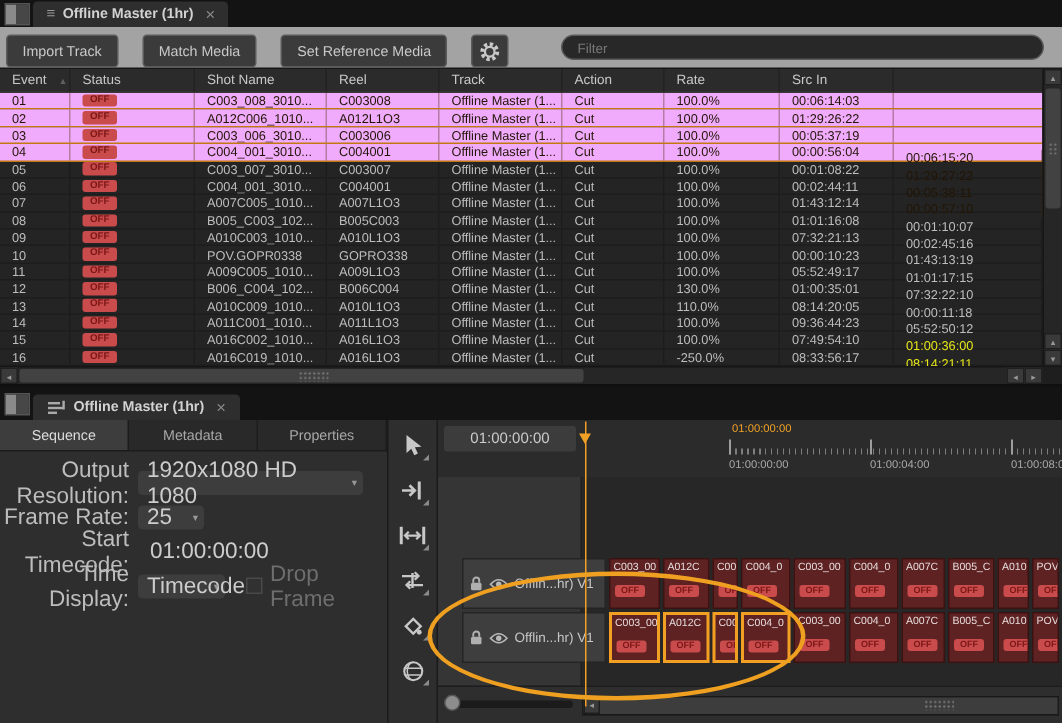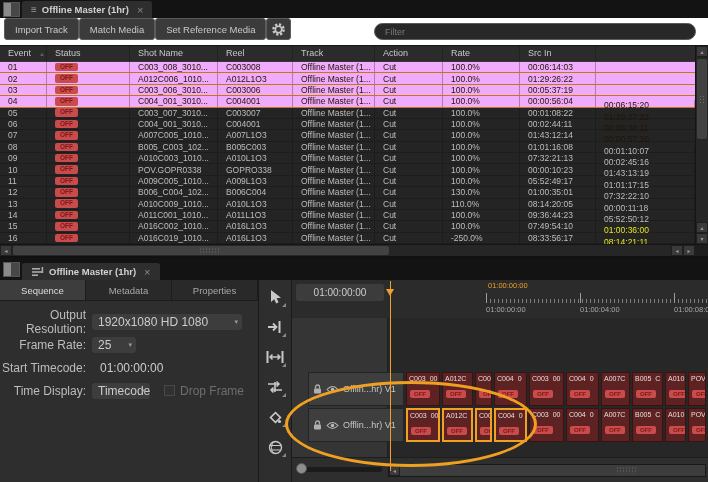--- a/index.html
+++ b/index.html
@@ -12,22 +12,22 @@
   .tabbar.top{top:0;height:18px;}
   .tabbar.bottom{top:258px;height:22px;}
   .panel-toggle{position:absolute;left:3px;top:2px;width:15px;height:13px;border:1px solid #555;
     background:linear-gradient(90deg,#8a8a8a 0 7px,#474747 7px);}
   .tab{position:absolute;left:22px;bottom:0;height:17px;background:#2e2e2e;border-radius:3px 3px 0 0;
     display:flex;align-items:center;gap:5px;padding:0 9px;font-size:9.5px;color:#d2d2d2;font-weight:bold;}
   .tab .menu-glyph{color:#9a9a9a;font-size:10px;font-weight:normal;}
   .tab .close-glyph{color:#8a8a8a;font-size:11px;margin-left:3px;font-weight:normal;}
 
   
-  .toolbar{position:absolute;left:0;top:18px;width:708px;height:28px;background:#ffffff;
-    border-bottom:1px solid #161616;box-sizing:border-box;display:flex;align-items:flex-start;gap:0;padding-left:4px;}
+  .toolbar{position:absolute;left:0;top:18px;width:708px;height:28px;background:#a3a3a3;
+    border-bottom:1px solid #161616;box-sizing:border-box;display:flex;align-items:flex-end;gap:16px;padding-left:4px;}
   .tbtn{height:20px;background:#3b3b3b;border:1px solid #5b5b5b;border-radius:3px;color:#c9c9c9;
     font-size:9.5px;padding:0 10px;display:flex;align-items:center;}
   .tbtn.icon-only{padding:0 4px;}
   .filter{position:absolute;left:374px;top:5px;width:322px;height:17px;border-radius:9px;background:#282828;
     border:1px solid #5a5a5a;color:#bbb;font-size:9px;padding:0 10px;box-sizing:border-box;outline:none;}
   .filter::placeholder{color:#787878;}
 
   
   .thead{position:absolute;top:46px;left:0;width:695px;height:16px;background:#2b2b2b;display:flex;
     font-size:9px;color:#c8c8c8;border-bottom:1px solid #383838;box-sizing:border-box;}
@@ -65,21 +65,21 @@
 
   .splitter{position:absolute;top:256px;left:0;width:708px;height:2px;background:#101010;}
 
   
   .bottom-content{position:absolute;top:280px;left:0;width:708px;height:202px;display:flex;background:#2e2e2e;}
   .props{width:258px;flex:none;position:relative;}
   .ptabs{display:flex;height:20px;border-bottom:1px solid #1c1c1c;}
   .ptab{width:86px;box-sizing:border-box;background:#292929;border-right:1px solid #1c1c1c;color:#a8a8a8;
     font-size:9.5px;display:flex;align-items:center;justify-content:center;}
   .ptab.active{background:#3d3d3d;color:#ddd;}
-  .form{padding-top:12px;font-size:12px;color:#bdbdbd;}
+  .form{padding-top:12px;font-size:15px;color:#bdbdbd;}
   .frow{display:flex;align-items:center;height:17px;margin-bottom:6px;}
   .flabel{width:86px;text-align:right;padding-right:6px;flex:none;}
   .dd{background:#3d3d3d;border-radius:3px;height:16px;display:flex;align-items:center;
     padding:0 16px 0 6px;position:relative;color:#ccc;box-sizing:border-box;}
   .dd::after{content:"▾";position:absolute;right:4px;top:4px;font-size:7px;color:#999;}
   .dd.w-lg{width:150px;}.dd.w-sm{width:44px;}.dd.w-md{width:58px;}
   .tcvalue{padding-left:8px;color:#ccc;}
   .chk{width:9px;height:9px;border:1px solid #555;background:#333;margin:0 5px 0 14px;opacity:.7;flex:none;}
   .chklabel{color:#6e6e6e;}
 

